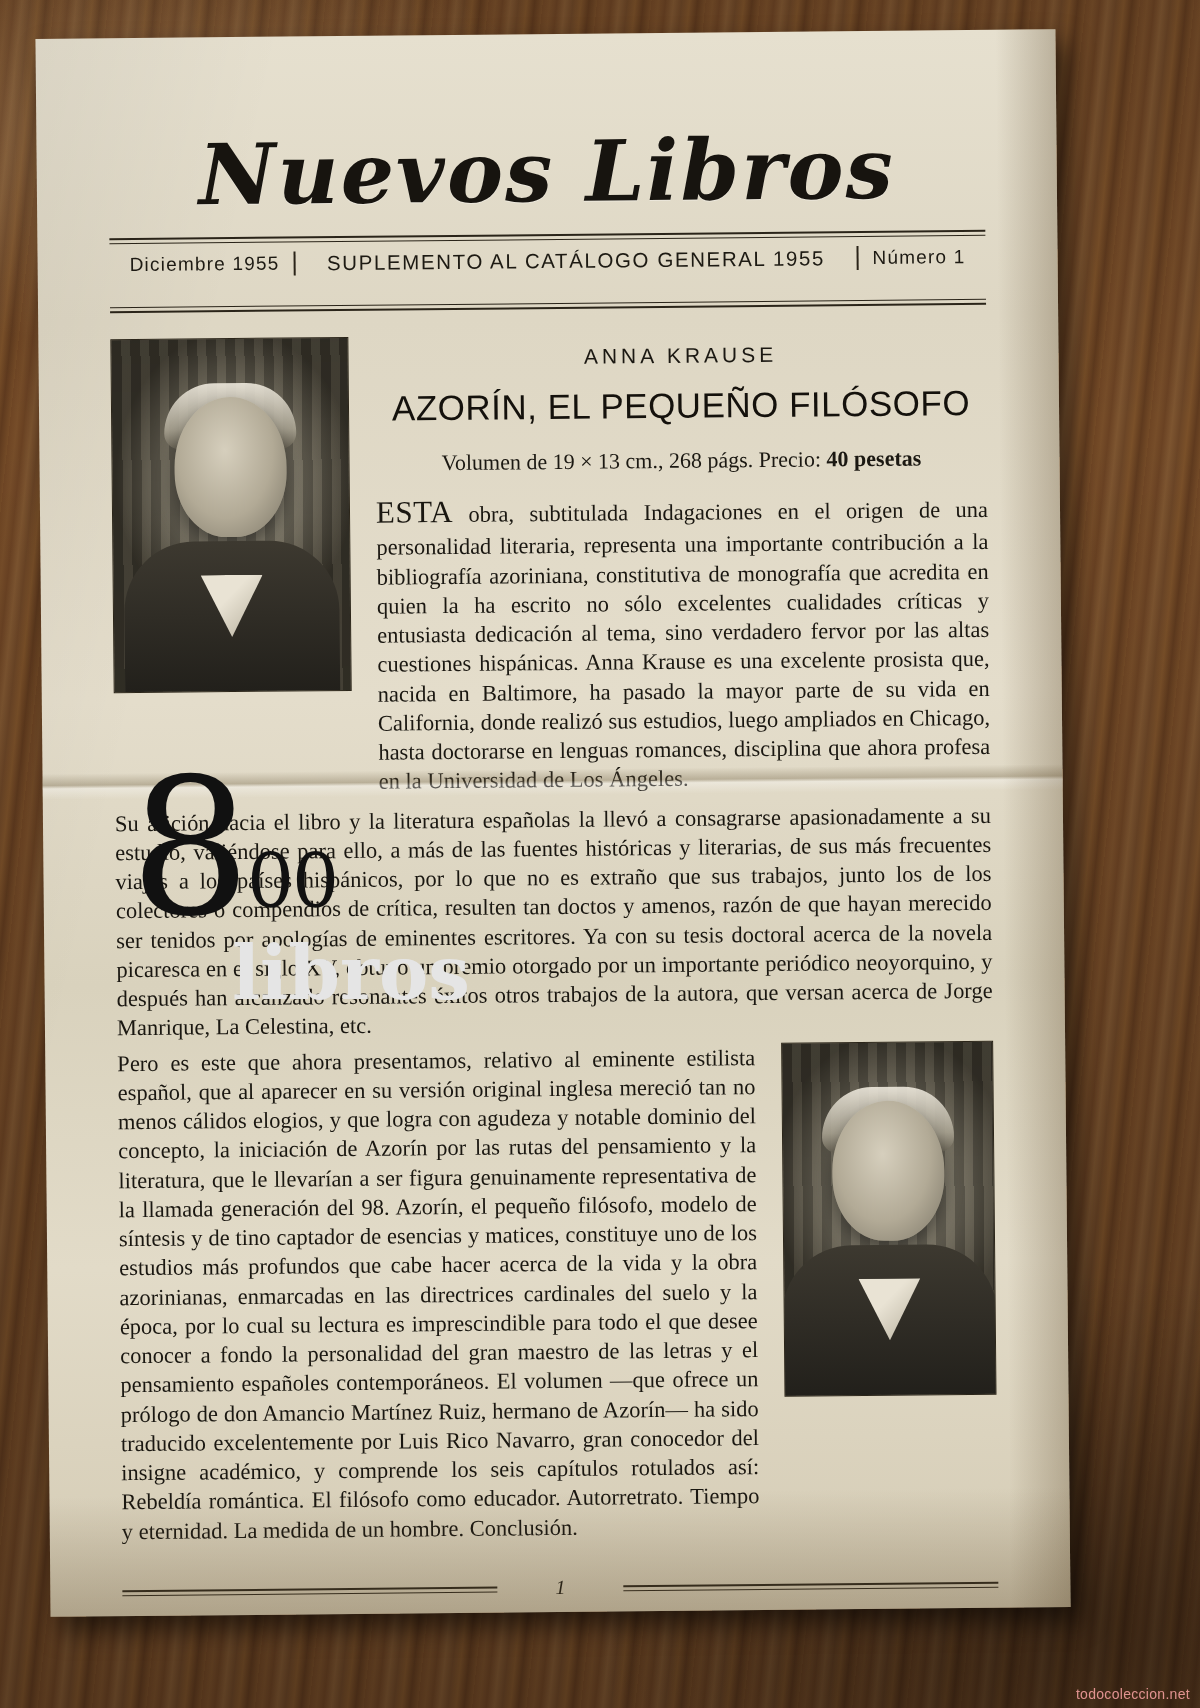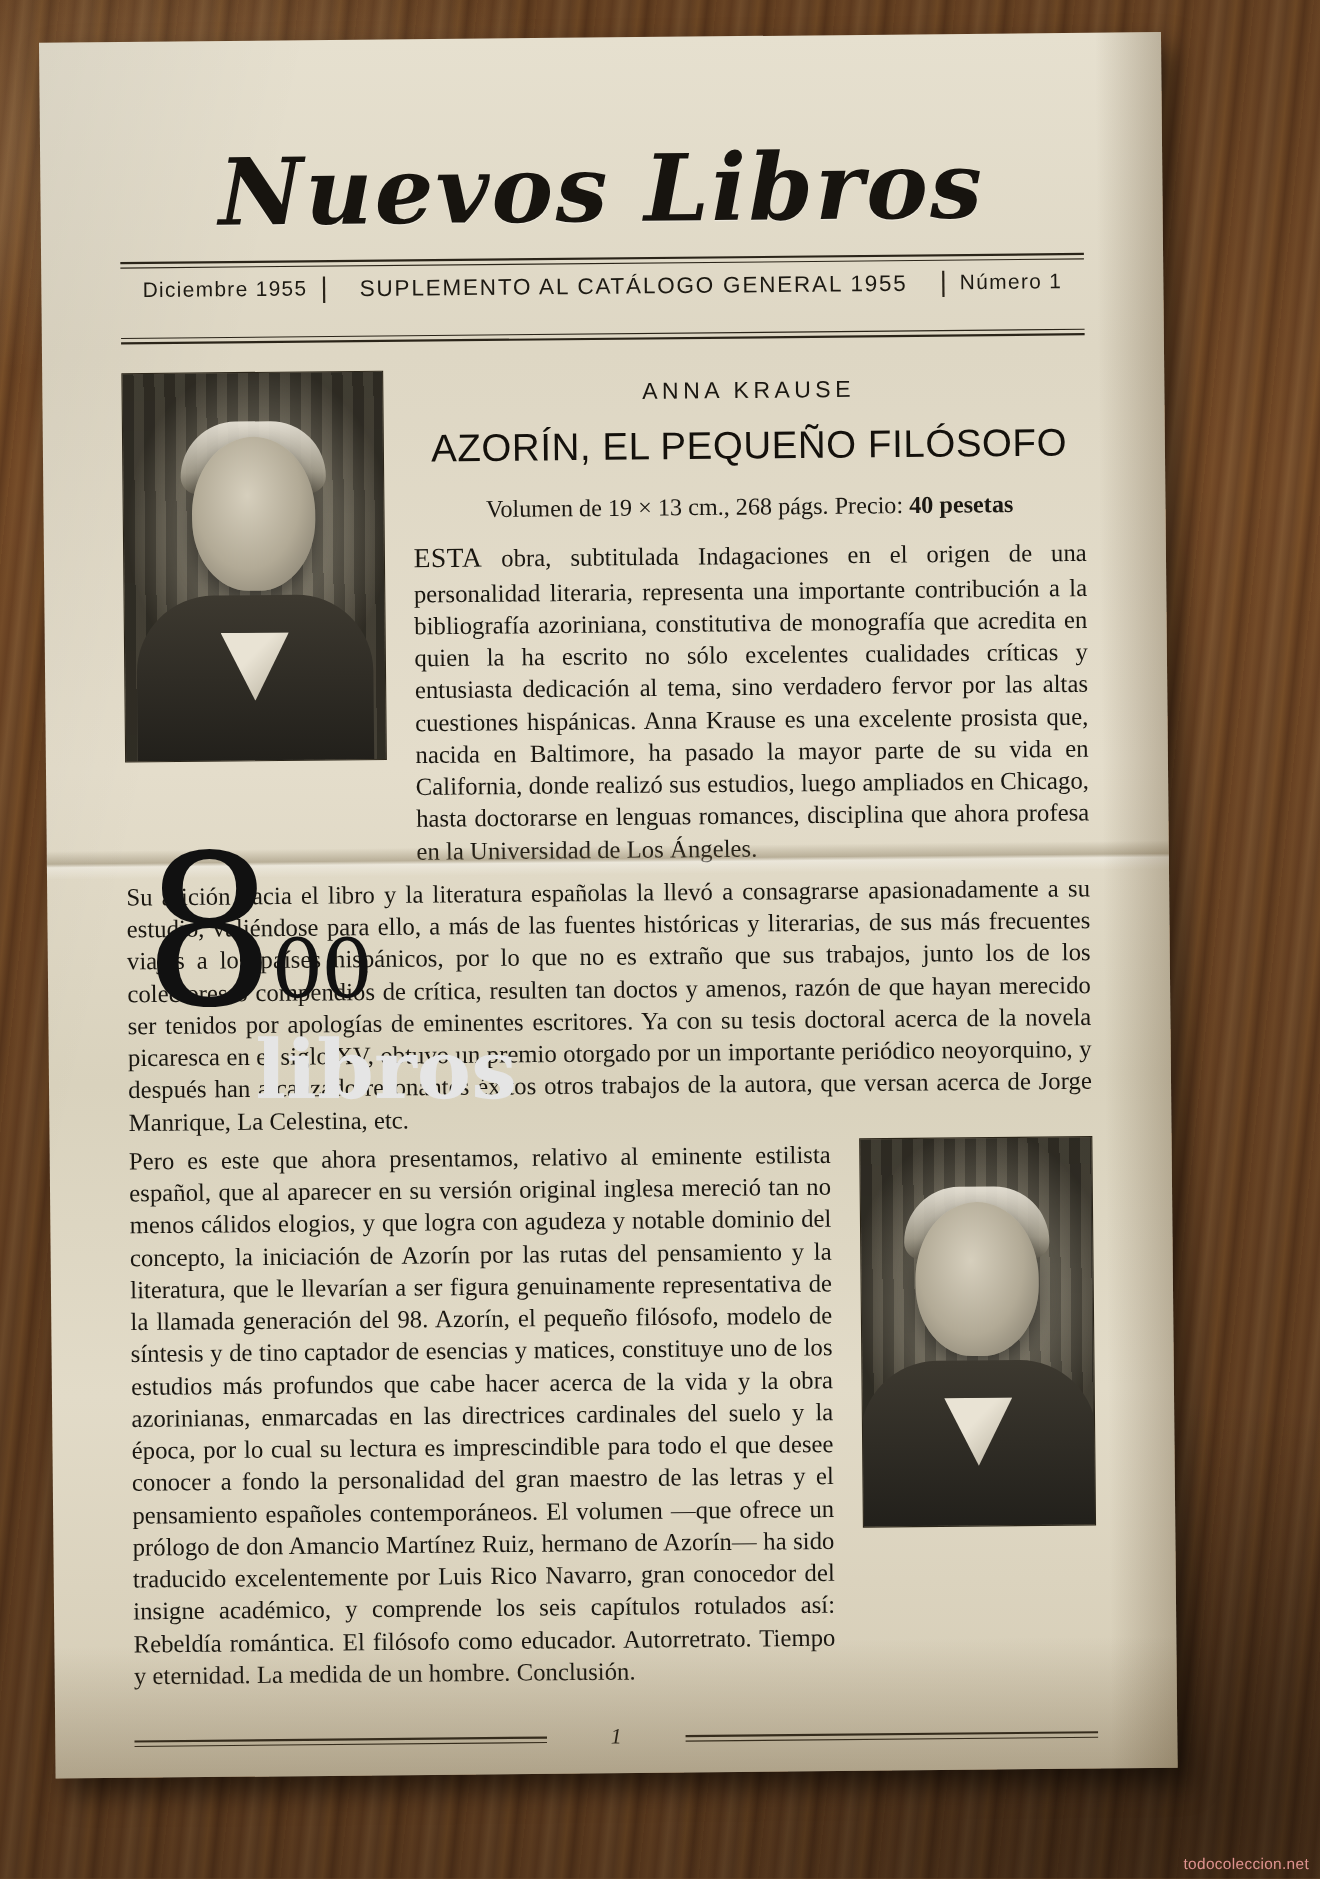--- a/index.html
+++ b/index.html
@@ -229,21 +229,21 @@
 
   .bodytext {
     font-size: 22.5px;
     line-height: 1.30;
     color: #1a1711;
     text-align: justify;
     hyphens: auto;
   }
   .smallcaps-lead {
     font-variant: small-caps;
-    font-size: 25px;
+    font-size: 31px;
     letter-spacing: 0.5px;
   }
 
   .lower {
     margin-top: 10px;
     position: relative;
   }
   .lower .flow {
     font-size: 22.5px;
     line-height: 1.30;

